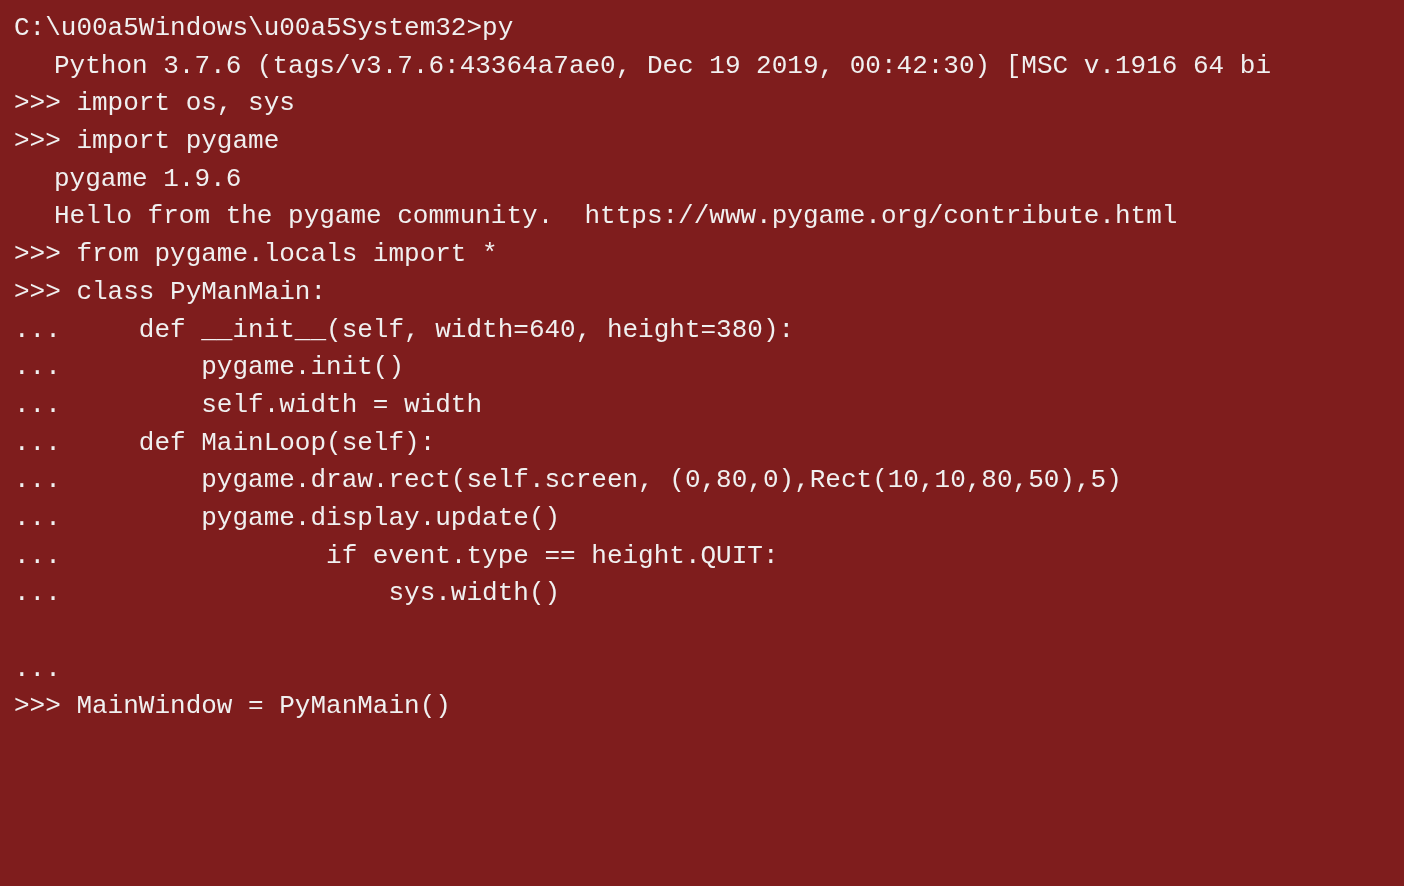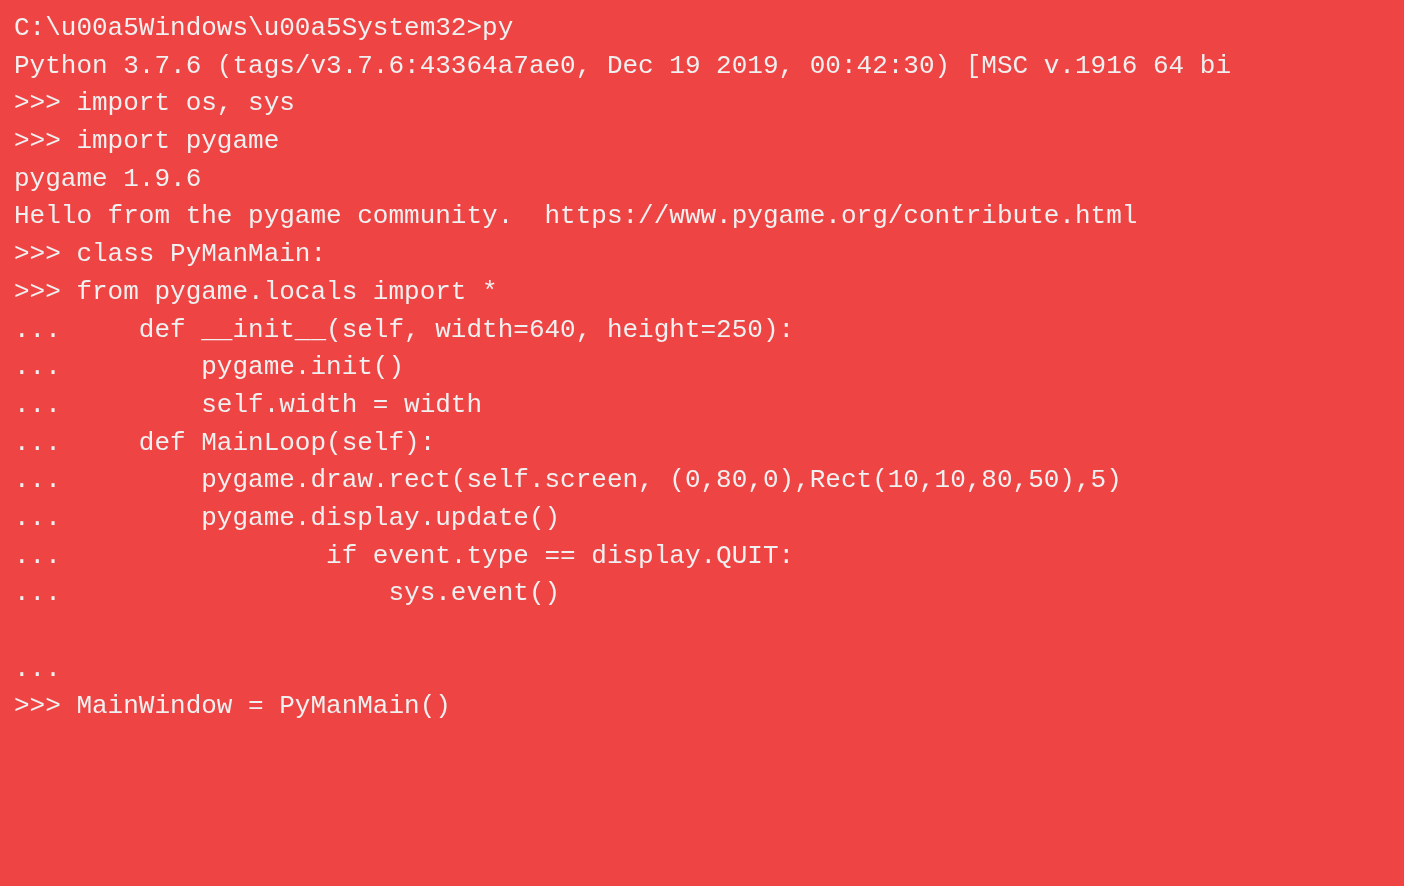--- a/index.html
+++ b/index.html
@@ -13,64 +13,65 @@
       width: 1404px;
       height: 886px;
       overflow: hidden;
       font-family: 'Courier New', Courier, monospace;
       font-size: 26px;
       line-height: 1.45;
       color: #f0f0f0;
     }
 
     .terminal {
-      background-color: #ef4444;
+      background-color: #7f1d1d;
       width: 100%;
       height: 100%;
       padding: 10px 14px;
     }
 
     .line {
       white-space: pre;
       display: block;
     }
 
     .prompt {
       color: #f0f0f0;
     }
 
     .continuation {
       color: #f0f0f0;
     }
 
     .output {
       color: #f0f0f0;
+      margin-left: 40px;
     }
 
     .blank {
       height: 1.45em;
       display: block;
     }
   </style>
 </head>
 <body>
 
 <div class="terminal">
 <span class="line prompt">C:\u00a5Windows\u00a5System32&gt;py</span>
     <span class="line output">Python 3.7.6 (tags/v3.7.6:43364a7ae0, Dec 19 2019, 00:42:30) [MSC v.1916 64 bi</span>
     <span class="line prompt">&gt;&gt;&gt; import os, sys</span>
     <span class="line prompt">&gt;&gt;&gt; import pygame</span>
     <span class="line output">pygame 1.9.6</span>
     <span class="line output">Hello from the pygame community.  https://www.pygame.org/contribute.html</span>
+    <span class="line prompt">&gt;&gt;&gt; from pygame.locals import *</span>
     <span class="line prompt">&gt;&gt;&gt; class PyManMain:</span>
-    <span class="line prompt">&gt;&gt;&gt; from pygame.locals import *</span>
-    <span class="line continuation">...     def __init__(self, width=640, height=250):</span>
+    <span class="line continuation">...     def __init__(self, width=640, height=380):</span>
     <span class="line continuation">...         pygame.init()</span>
     <span class="line continuation">...         self.width = width</span>
     <span class="line continuation">...     def MainLoop(self):</span>
     <span class="line continuation">...         pygame.draw.rect(self.screen, (0,80,0),Rect(10,10,80,50),5)</span>
     <span class="line continuation">...         pygame.display.update()</span>
-    <span class="line continuation">...                 if event.type == display.QUIT:</span>
-    <span class="line continuation">...                     sys.event()</span>
+    <span class="line continuation">...                 if event.type == height.QUIT:</span>
+    <span class="line continuation">...                     sys.width()</span>
     <span class="blank"></span>
     <span class="line continuation">...</span>
     <span class="line prompt">&gt;&gt;&gt; MainWindow = PyManMain()</span>
   </div>
 
 </body></html>

